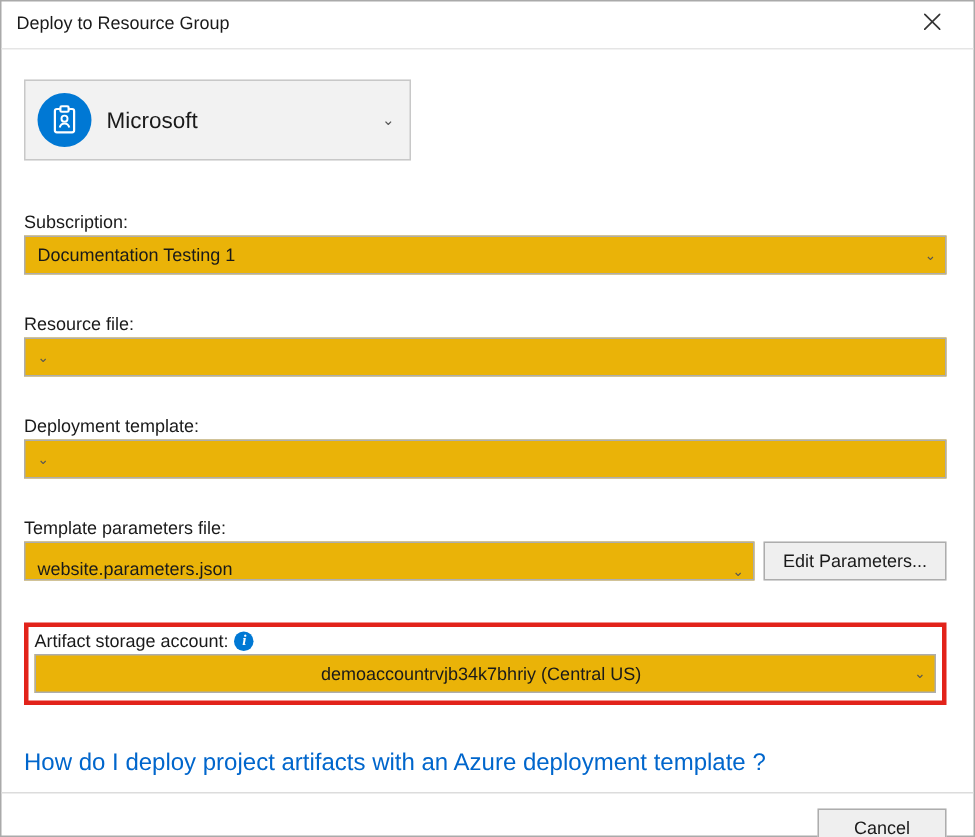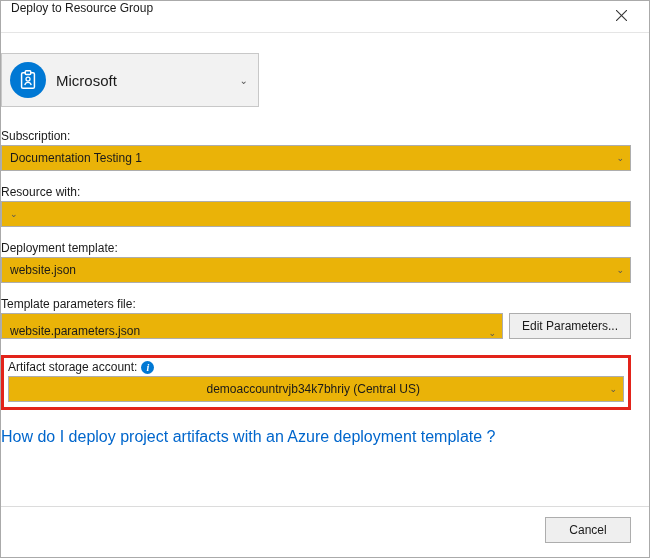--- a/index.html
+++ b/index.html
@@ -16,43 +16,43 @@
       width: 650px;
       height: 558px;
       border: 1px solid #aaa;
       background: #fff;
       display: flex;
       flex-direction: column;
     }
     .titlebar {
       height: 32px;
       display: flex;
-      align-items: flex-start;
+      align-items: center;
       padding: 0 8px 4px 10px;
       border-bottom: 1px solid #e5e5e5;
     }
     .titlebar .title {
       font-size: 12px;
       flex: 1;
     }
     .titlebar .close {
       width: 40px;
       height: 28px;
       display: flex;
       align-items: center;
       justify-content: center;
       cursor: pointer;
     }
     .titlebar .close svg { width: 11px; height: 11px; }
     .content {
-      padding: 20px 18px 10px 0;
+      padding: 20px 18px 10px 15px;
       flex: 1;
       display: flex;
       flex-direction: column;
-      gap: 4px;
+      gap: 16px;
     }
     
     .account-picker {
       width: 258px;
       height: 54px;
       background: #f2f2f2;
       border: 1px solid #c8c8c8;
       display: flex;
       align-items: center;
       padding: 6px 10px 6px 8px;
@@ -168,30 +168,29 @@
 
     <div class="field-block">
       <div class="field-label">Subscription:</div>
       <div class="dropdown">
         <span class="value">Documentation Testing 1</span>
         <span class="caret">⌄</span>
       </div>
     </div>
 
     <div class="field-block">
-      <div class="field-label">Resource with:</div>
+      <div class="field-label">Resource file:</div>
       <div class="dropdown">
         <span class="caret">⌄</span>
       </div>
     </div>
 
     <div class="field-block">
       <div class="field-label">Deployment template:</div>
       <div class="dropdown">
-        <span class="value">website.json</span>
         <span class="caret">⌄</span>
       </div>
     </div>
 
     <div class="field-block">
       <div class="field-label">Template parameters file:</div>
       <div class="row">
         <div class="dropdown">
           <span class="value">website.parameters.json</span>
           <span class="caret">⌄</span>

